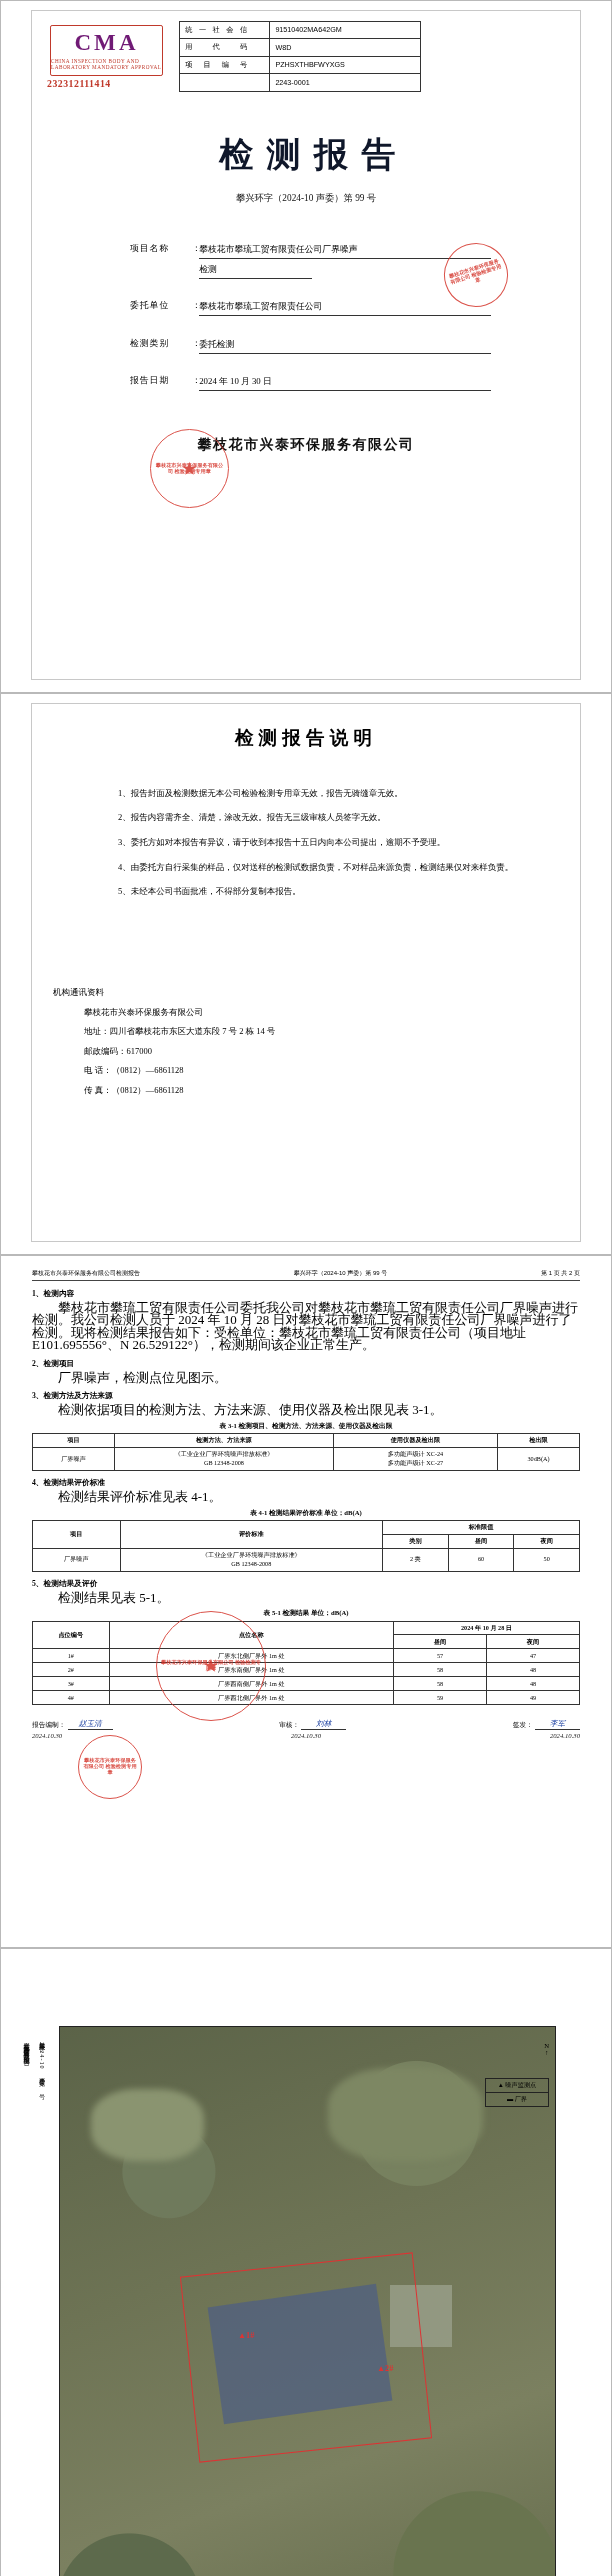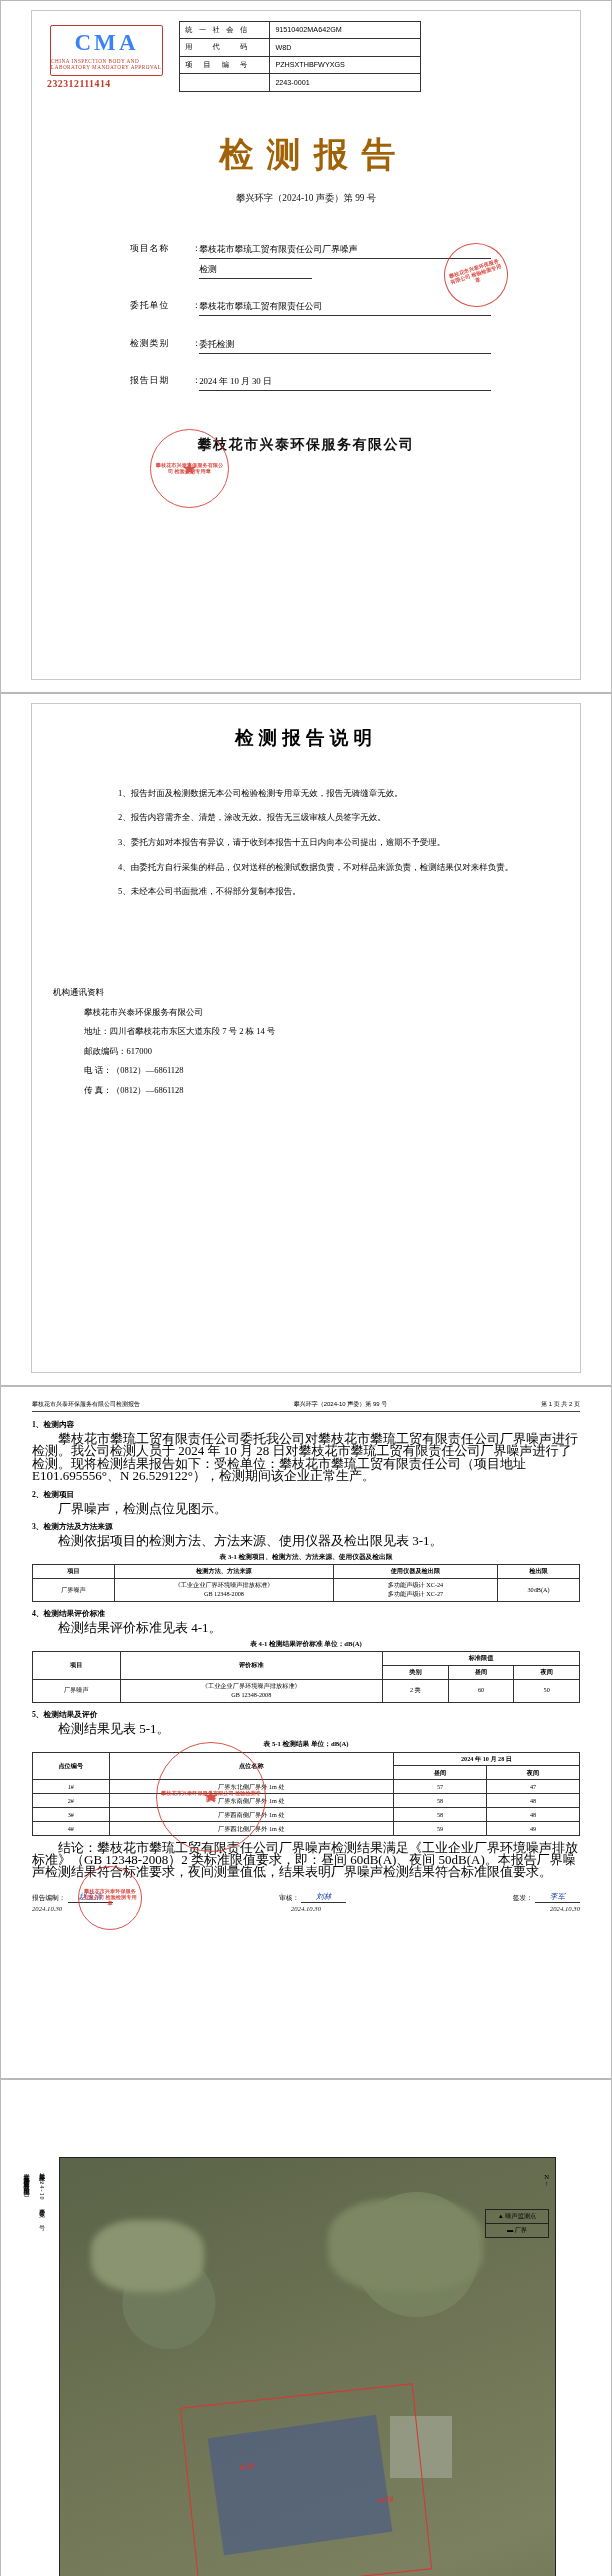--- a/index.html
+++ b/index.html
@@ -3,43 +3,43 @@
 <meta charset="utf-8">
 <style>
   html,body{margin:0;padding:0;background:#d8d8d8;}
   body{font-family:"Liberation Serif", serif;}
   .page-wrap{width:612px;margin:0 auto;}
   .page{background:#fff;border:0.5px solid #b9b9b9;box-sizing:border-box;position:relative;overflow:hidden;}
   
   .p1{height:693px;padding:0;}
   .p1-inner{position:absolute;left:30px;top:9.3px;right:30px;bottom:12.4px;border:0.5px solid #c8c8c8;}
   .cma-box{position:absolute;left:49px;top:24px;width:111px;height:49px;border:1px solid #c0392b;border-radius:2.1px;display:flex;flex-direction:column;align-items:center;justify-content:center;}
-  .cma-text{color:#3b82f6;font-size:23px;font-weight:bold;letter-spacing:3.1px;font-family:"Liberation Serif",serif;line-height:1;}
+  .cma-text{color:#701a75;font-size:23px;font-weight:bold;letter-spacing:3.1px;font-family:"Liberation Serif",serif;line-height:1;}
   .cma-sub{color:#c0392b;font-size:5.2px;letter-spacing:0.5px;margin-top:3.1px;}
   .cma-no{position:absolute;left:46px;top:77px;color:#c0392b;font-size:9.8px;font-weight:bold;letter-spacing:0.5px;}
   .idtable{position:absolute;left:178px;top:19.6px;width:242px;border-collapse:collapse;}
   .idtable td{border:0.5px solid #333;font-size:7.2px;padding:2.6px 3.1px;font-family:"Liberation Sans",sans-serif;height:11.3px;}
   .idtable td.k{width:62px;text-align:justify;text-align-last:justify;padding-left:5.2px;padding-right:22px;}
   .idtable td.v{padding-left:5.2px;}
-  .big-title{position:absolute;left:0;right:0;top:131px;text-align:center;font-size:34px;letter-spacing:13.4px;font-weight:bold;color:#a16207;font-family:"Liberation Serif",serif;padding-left:16px;}
+  .big-title{position:absolute;left:0;right:0;top:131px;text-align:center;font-size:34px;letter-spacing:13.4px;font-weight:bold;color:#0f172a;font-family:"Liberation Serif",serif;padding-left:16px;}
   .doc-no{position:absolute;left:0;right:0;top:191px;text-align:center;font-size:9.3px;color:#111;}
   .fields{position:absolute;left:129px;top:242px;width:361px;font-size:8.8px;}
   .frow{display:flex;align-items:flex-start;margin-bottom:21.6px;}
   .flabel{width:62px;letter-spacing:1px;flex:none;}
   .fcolon{width:7.2px;flex:none;}
   .fval{flex:1;border-bottom:0.5px solid #333;padding-bottom:1.5px;min-height:11.3px;line-height:13.4px;}
   .fval2{border-bottom:0.5px solid #333;padding-bottom:1.5px;margin-top:5.2px;width:113px;}
   .company{position:absolute;left:0;right:0;top:435px;text-align:center;font-size:14px;font-weight:bold;letter-spacing:1.5px;color:#111;}
   .seal{position:absolute;border:1.5px solid #d4342a;border-radius:50%;color:#d4342a;display:flex;align-items:center;justify-content:center;text-align:center;font-weight:bold;opacity:.85;}
   .seal .star{position:absolute;font-size:15.5px;color:#d4342a;}
   .seal-round-txt{font-size:5.2px;line-height:1.1;padding:0 3.1px;}
   .seal-a{left:443px;top:242px;width:62px;height:62px;transform:rotate(-18deg);}
   .seal-c{left:149px;top:428px;width:77px;height:77px;}
   
-  .p2{height:693px;padding-left:26px;}
+  .p2{height:562px;padding-left:26px;}
   .p2-inner{position:absolute;left:30px;top:9.3px;right:30px;bottom:12.4px;border:0.5px solid #c8c8c8;}
   .p2-title{position:absolute;left:0;right:0;top:31px;text-align:center;font-size:18.5px;font-weight:bold;letter-spacing:5.2px;}
   .p2-list{position:absolute;left:77px;right:62px;top:82px;font-size:8.5px;line-height:17.5px;}
   .p2-list li{margin-bottom:7.2px;list-style:none;text-indent:-2em;padding-left:2em;}
   .p2-contact{position:absolute;left:52px;top:289px;font-size:8.5px;line-height:19.6px;}
   .p2-contact .ind{padding-left:31px;}
   
   .p3{height:693px;padding:13.4px 31px 10.3px 31px;}
   .p3hdr{display:flex;justify-content:space-between;font-size:6px;border-bottom:0.5px solid #444;padding-bottom:2.1px;font-family:"Liberation Sans",sans-serif;}
   .sec{font-size:7.7px;font-weight:bold;margin:7.2px 0 3.1px 0;}
@@ -279,21 +279,20 @@
     </tr>
     <tr>
       <td>4#</td>
       <td>厂界西北侧厂界外 1m 处</td>
       <td>59</td>
       <td>49</td>
     </tr>
   </tbody>
       </table>
 
-  <div class="para" style="margin-top:5.2px">结论：攀枝花市攀琉工贸有限责任公司厂界噪声检测结果满足《工业企业厂界环境噪声排放标准》（GB 12348-2008）2 类标准限值要求，即：昼间 60dB(A)、夜间 50dB(A)。本报告厂界噪声检测结果符合标准要求，夜间测量值低，结果表明厂界噪声检测结果符合标准限值要求。</div>
 
   <div class="sign-row">
     <div class="cell">
       <span>报告编制：</span>
       <span class="sign-line hand">赵玉清</span>
     </div>
     <div class="cell">
       <span>审核：</span>
       <span class="sign-line hand">刘林</span>
     </div>

